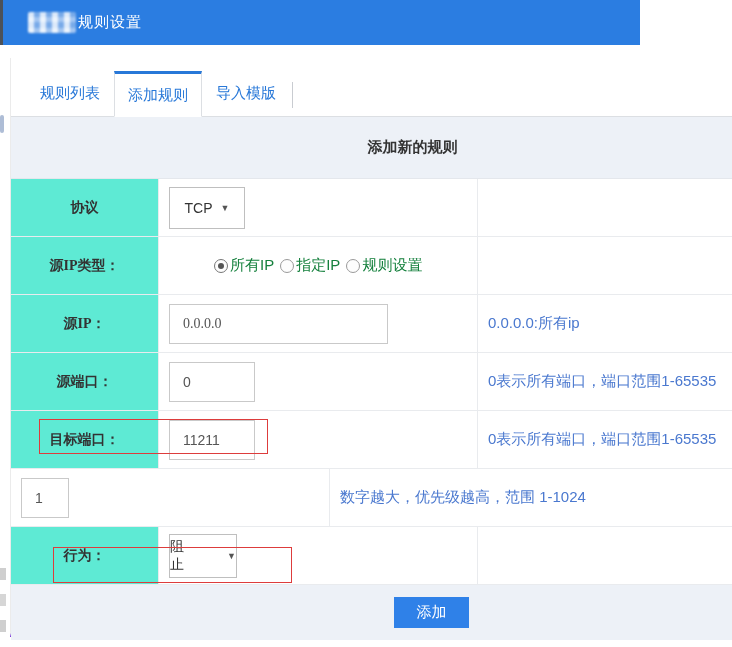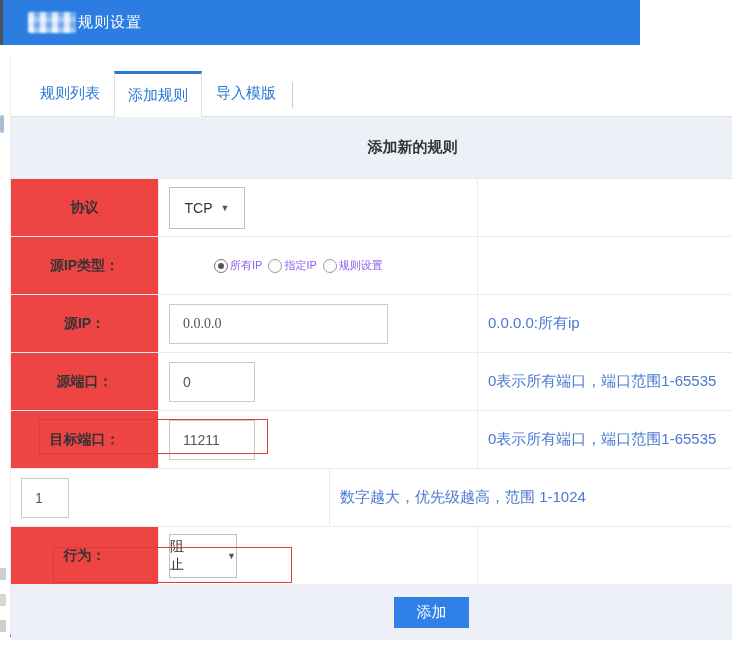--- a/index.html
+++ b/index.html
@@ -59,23 +59,23 @@
   
   .form-title {
     height:62px; background:#edf1f7; border-bottom:1px solid #e4e7ec;
     display:flex; align-items:center; justify-content:center;
     padding-left:82px; font-size:15px; font-weight:bold; color:#333;
   }
 
   
   .frow { display:flex; height:58px; border-bottom:1px solid #e9ebee; background:#fff; }
   .fcell-label {
-    width:148px; background:#ef4444; border-right:1px solid #e9ebee;
+    width:148px; background:#5eead4; border-right:1px solid #e9ebee;
     display:flex; align-items:center; justify-content:center;
-    font-size:14px; font-weight:bold; color:#333;
+    font-size:14px; font-weight:bold; color:#333;font-family:Liberation Serif, serif;
   }
   .fcell-mid {
     width:319px; border-right:1px solid #e9ebee;
     display:flex; align-items:center; padding-left:10px;
   }
   .fcell-hint {
     flex:1; display:flex; align-items:center; padding-left:10px;
     color:#4a78cf; font-size:15px; white-space:nowrap; overflow:hidden;
   }
 
@@ -103,21 +103,21 @@
   .radio-opt { display:flex; align-items:center; margin-right:6px; cursor:pointer; }
   .radio-dot {
     width:14px; height:14px; border:1px solid #9a9a9a; border-radius:50%;
     background:#fdfdfd; display:inline-block; position:relative; flex:0 0 auto;
   }
   .radio-dot.checked { border-color:#777; }
   .radio-dot.checked::after {
     content:""; position:absolute; left:3px; top:3px; width:6px; height:6px;
     border-radius:50%; background:#555;
   }
-  .radio-label { font-size:11px; color:#8b5cf6; margin-left:2px; }
+  .radio-label { font-size:15px; color:#15803d; margin-left:2px; }
 
   
   .form-footer {
     height:55px; background:#edf1f7; display:flex; align-items:center;
   }
   .add-button {
     margin-left:383px; width:75px; height:31px; background:#2f81e8; color:#fff;
     border:none; font-size:15px; cursor:pointer;
     display:flex; align-items:center; justify-content:center;
     font-family:"Liberation Sans","DejaVu Sans",sans-serif;

